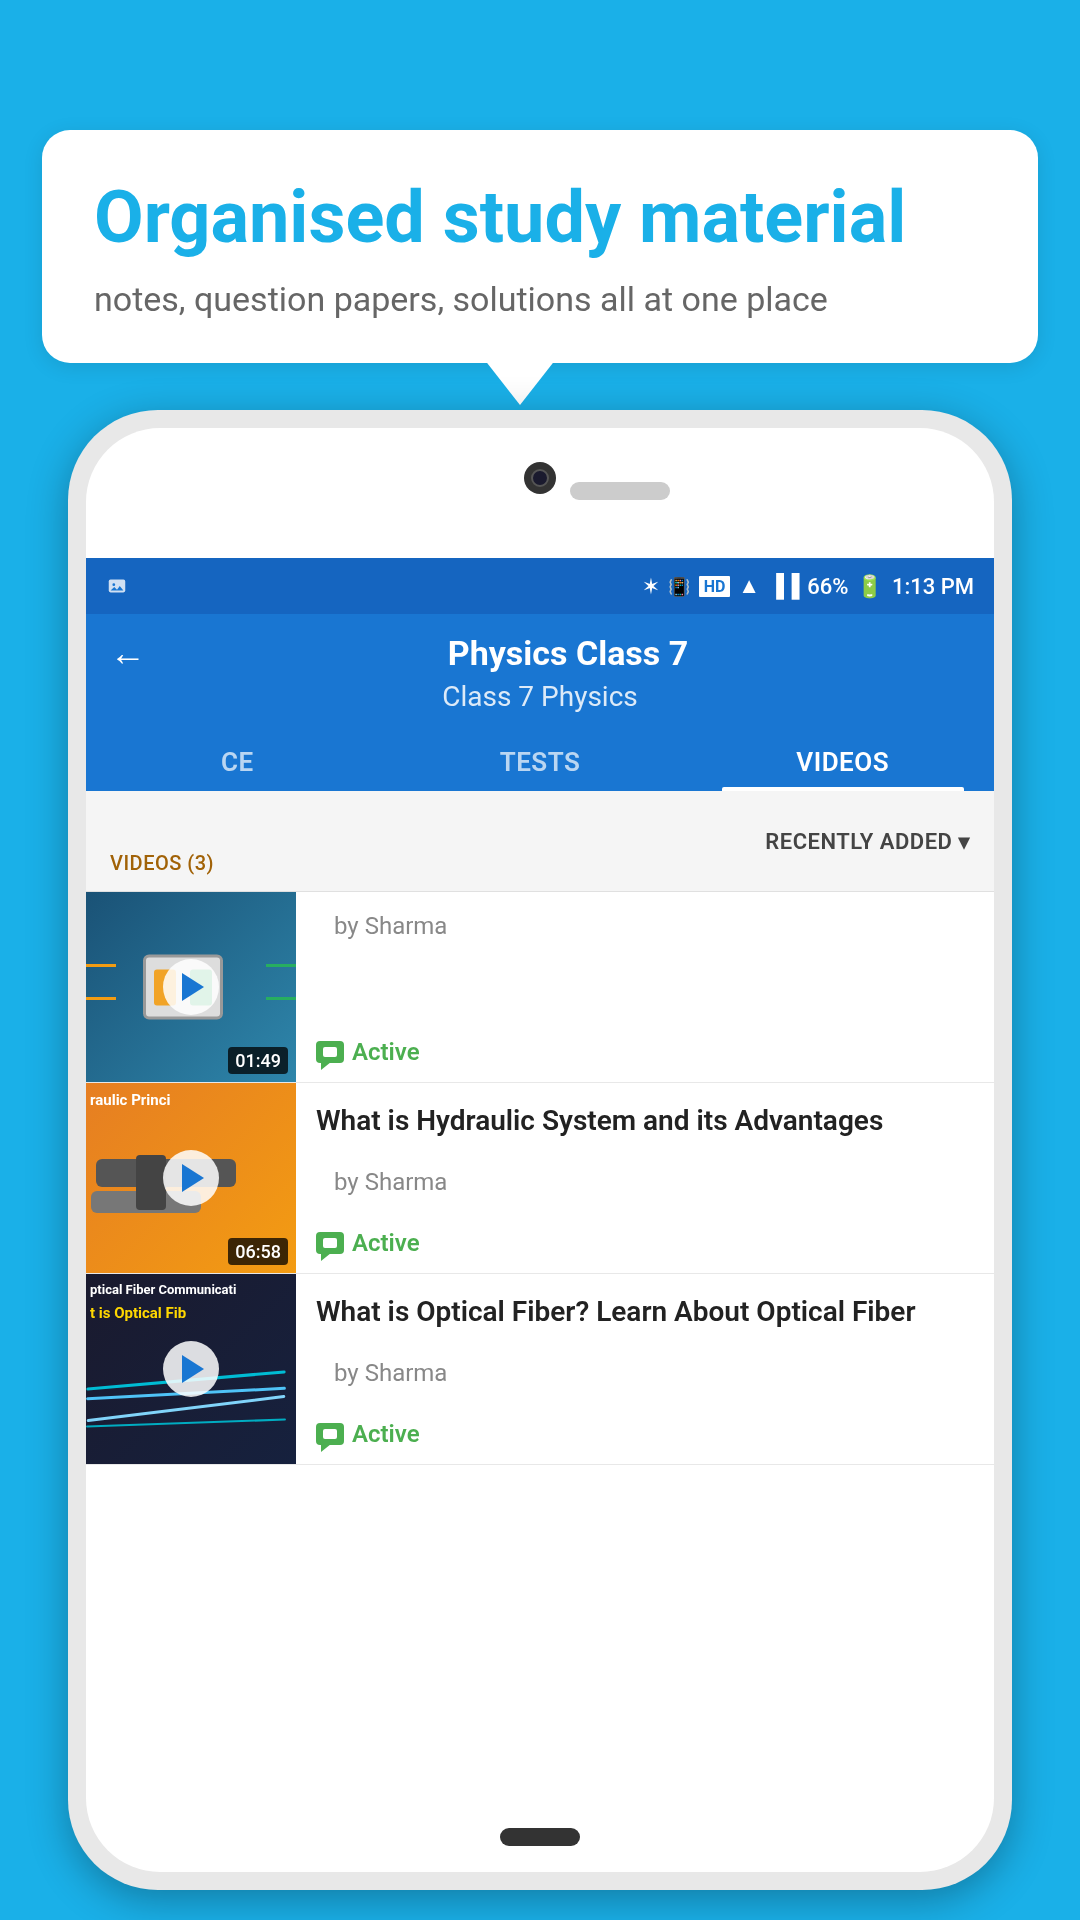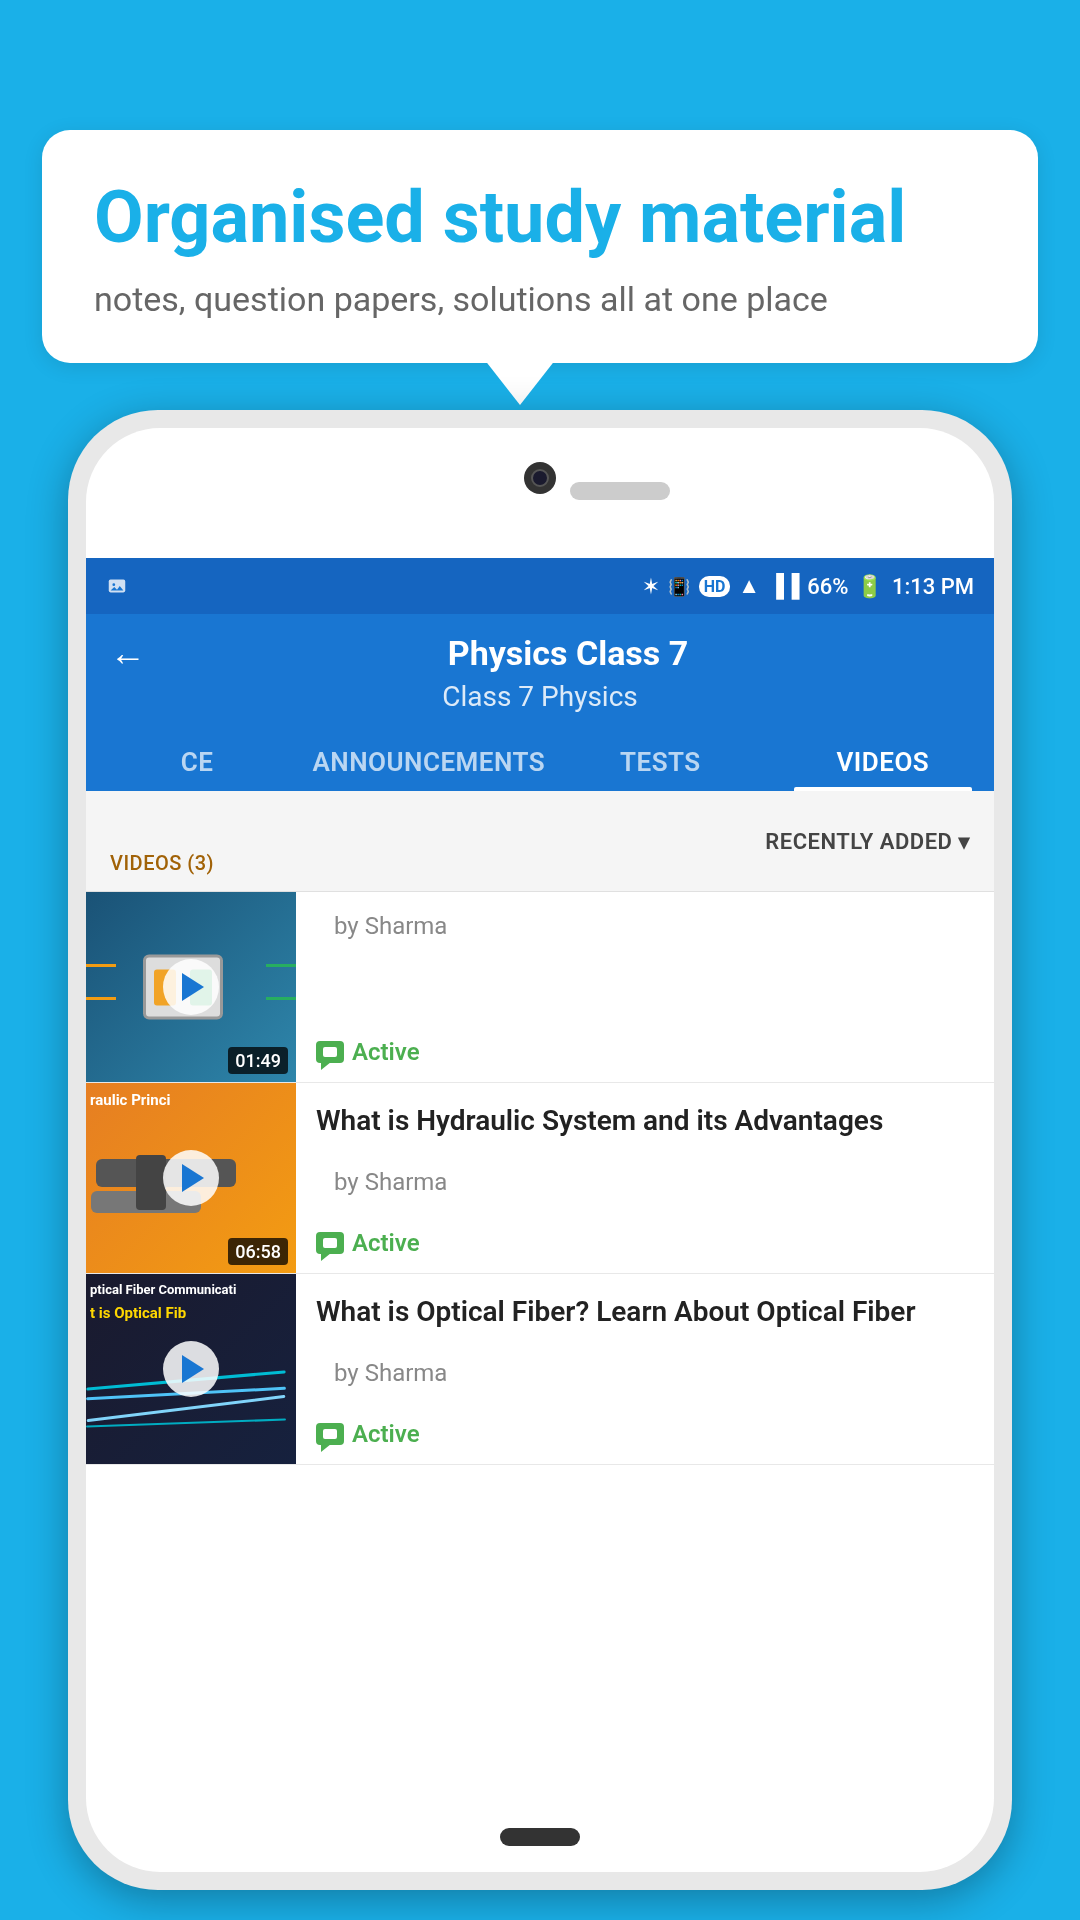--- a/index.html
+++ b/index.html
@@ -437,43 +437,40 @@
           <div class="status-left">
             <svg width="22" height="22" viewBox="0 0 24 24">
                 <rect x="3" y="5" width="18" height="14" rx="2" fill="white" opacity="0.8"></rect>
                 <circle cx="8.5" cy="10.5" r="1.5" fill="#1976d2"></circle>
                 <path d="M5 17l4-4 3 3 3-4 4 5H5z" fill="#1976d2"></path>
               </svg>
           </div>
           <div class="status-right">
             <span>✶</span>
             <span style="font-size:18px;">📳</span>
-            <span style="background:#fff;color:#1976d2;font-size:16px;font-weight:700;padding:1px 5px;border-radius:10px;">HD</span>
+            <span style="background:#fff;color:#1976d2;font-size:16px;font-weight:700;padding:1px 5px;border-radius:1px;">HD</span>
             <span>▲</span>
             <span>▐▐</span>
             <span>66%</span>
             <span>🔋</span>
             <span>1:13 PM</span>
           </div>
         </div>
 
         <div class="app-bar">
           <div class="app-bar-top">
             <span class="back-arrow">←</span>
             <span class="app-bar-title">Physics Class 7</span>
           </div>
           <div class="app-bar-subtitle">Class 7    Physics</div>
         </div>
 
         <div class="tabs">
           <div class="tab">
             <span>CE</span>
-          </div>
-          <div class="tab">
-            <span>ANNOUNCEMENTS</span>
           </div>
           <div class="tab">
             <span>TESTS</span>
           </div>
           <div class="tab active">
             <span>VIDEOS</span>
           </div>
         </div>
 
         <div class="filter-bar">

